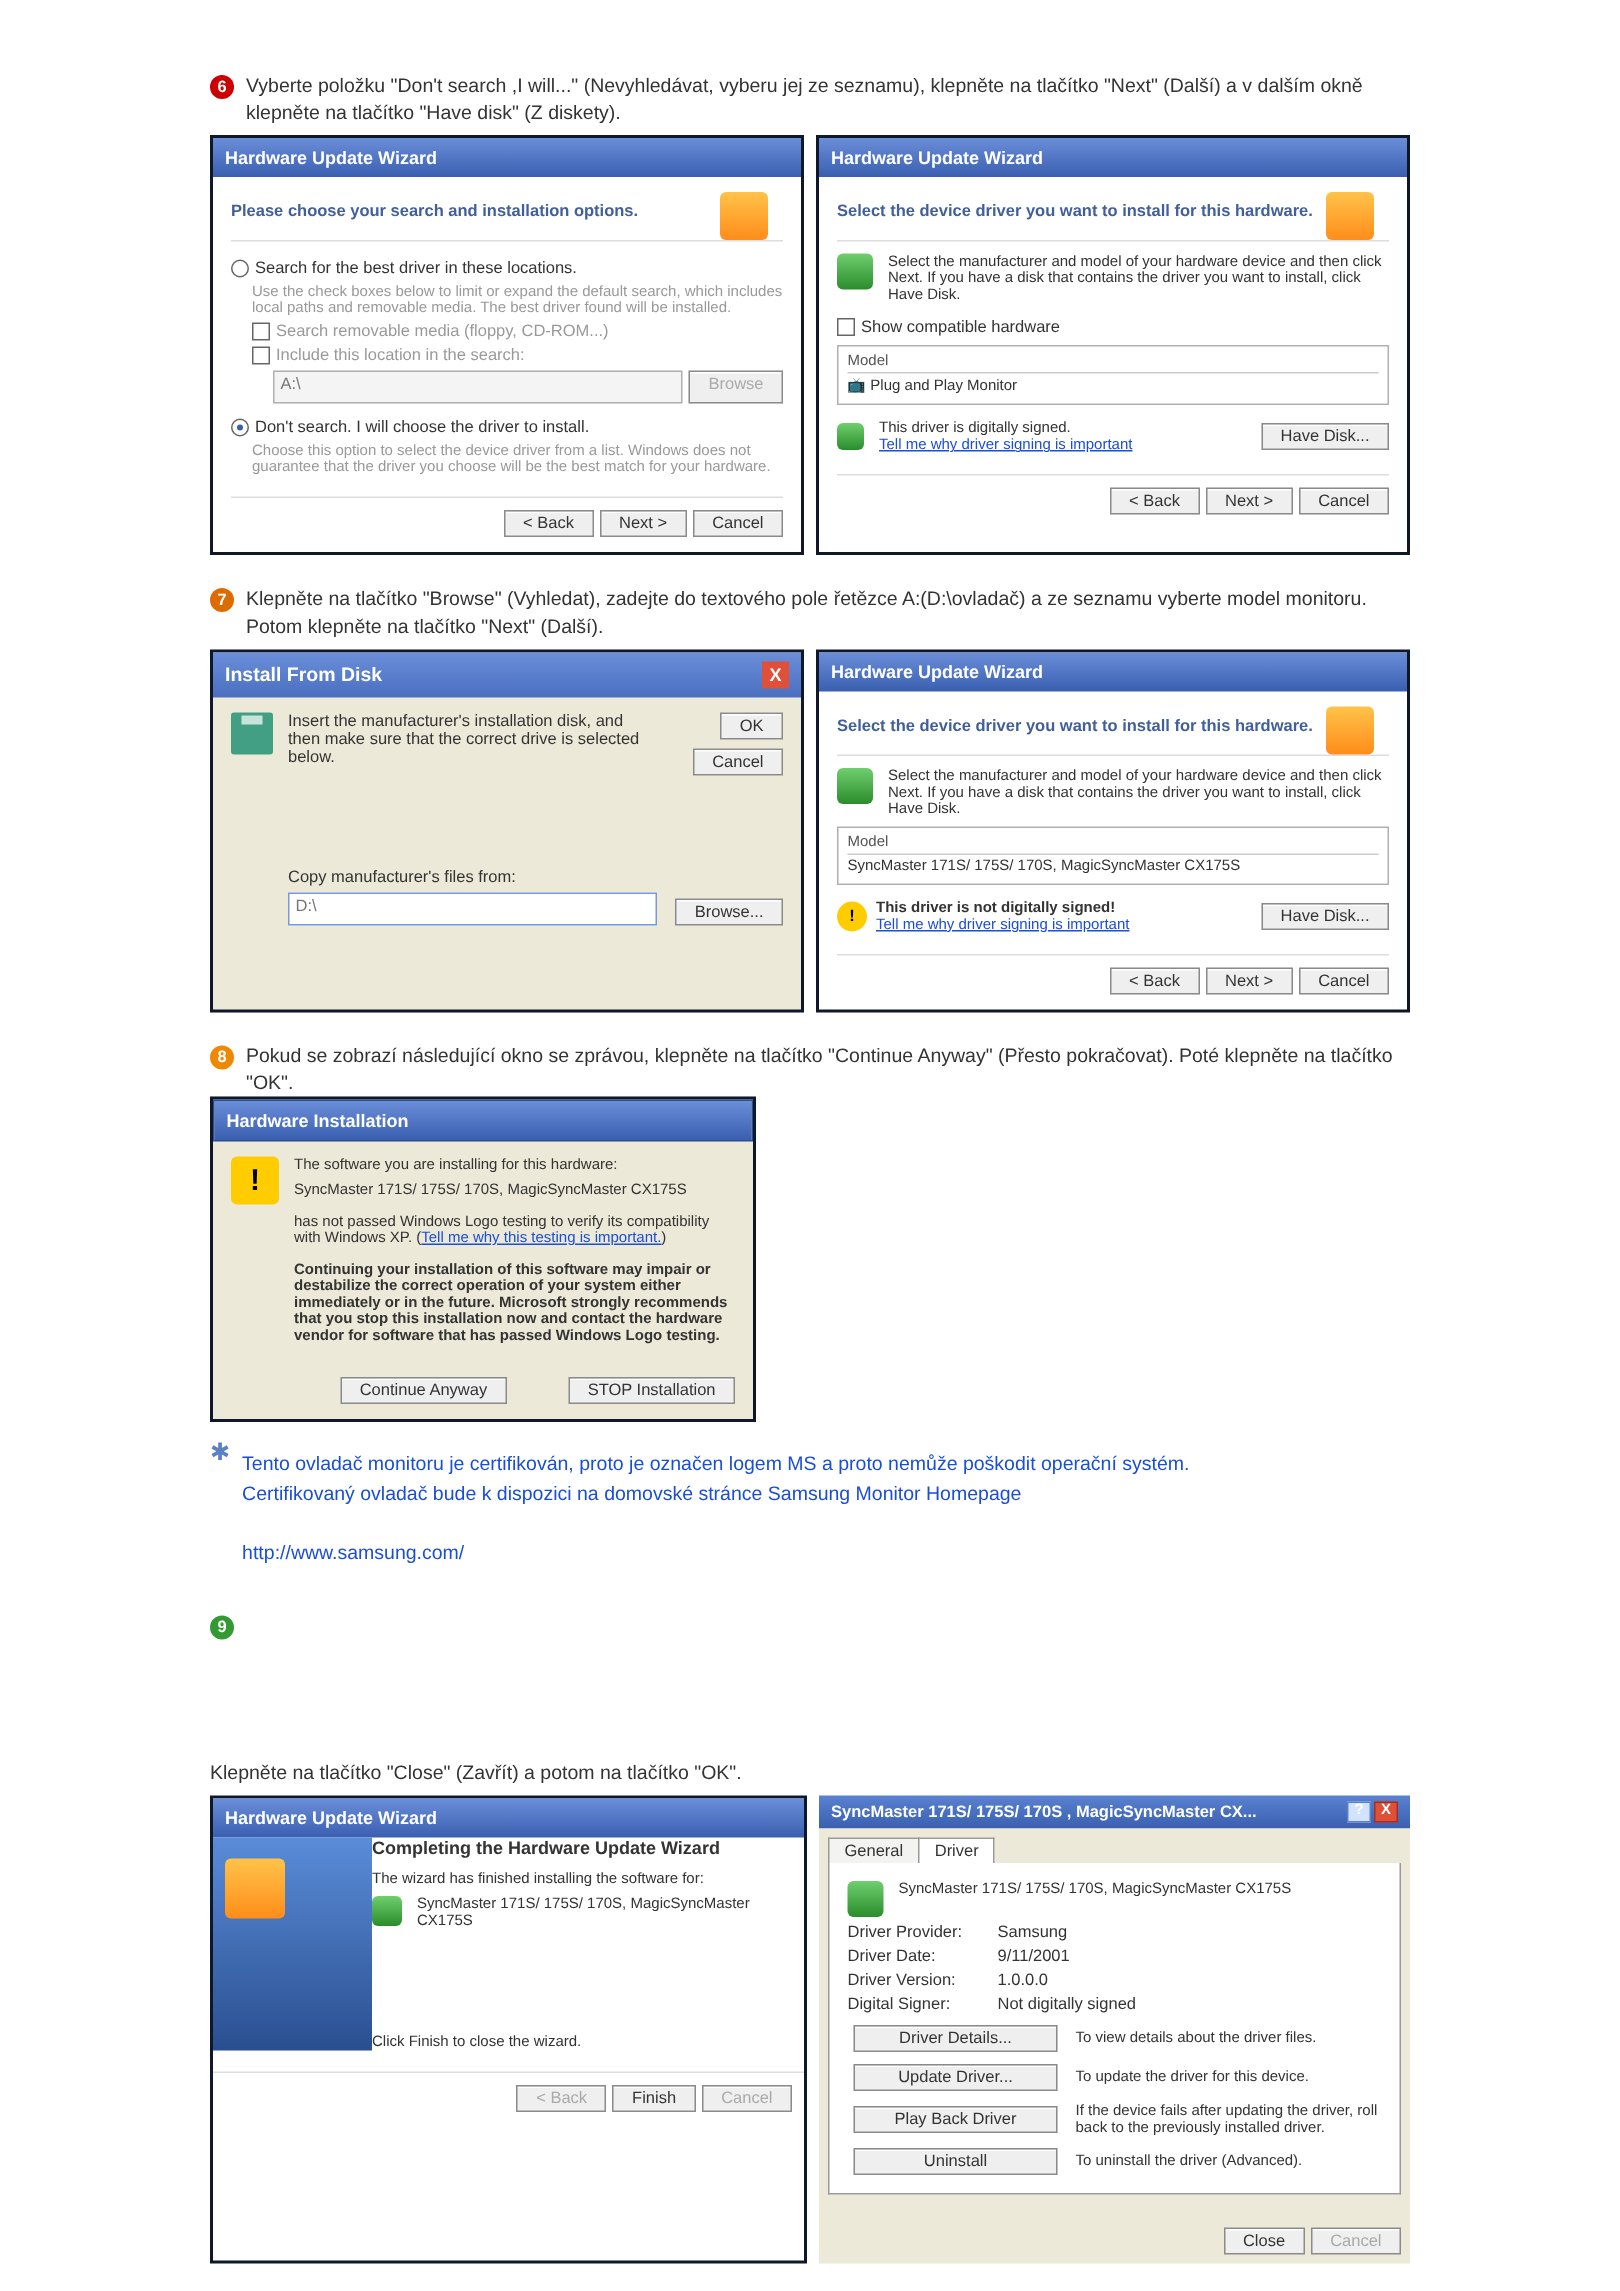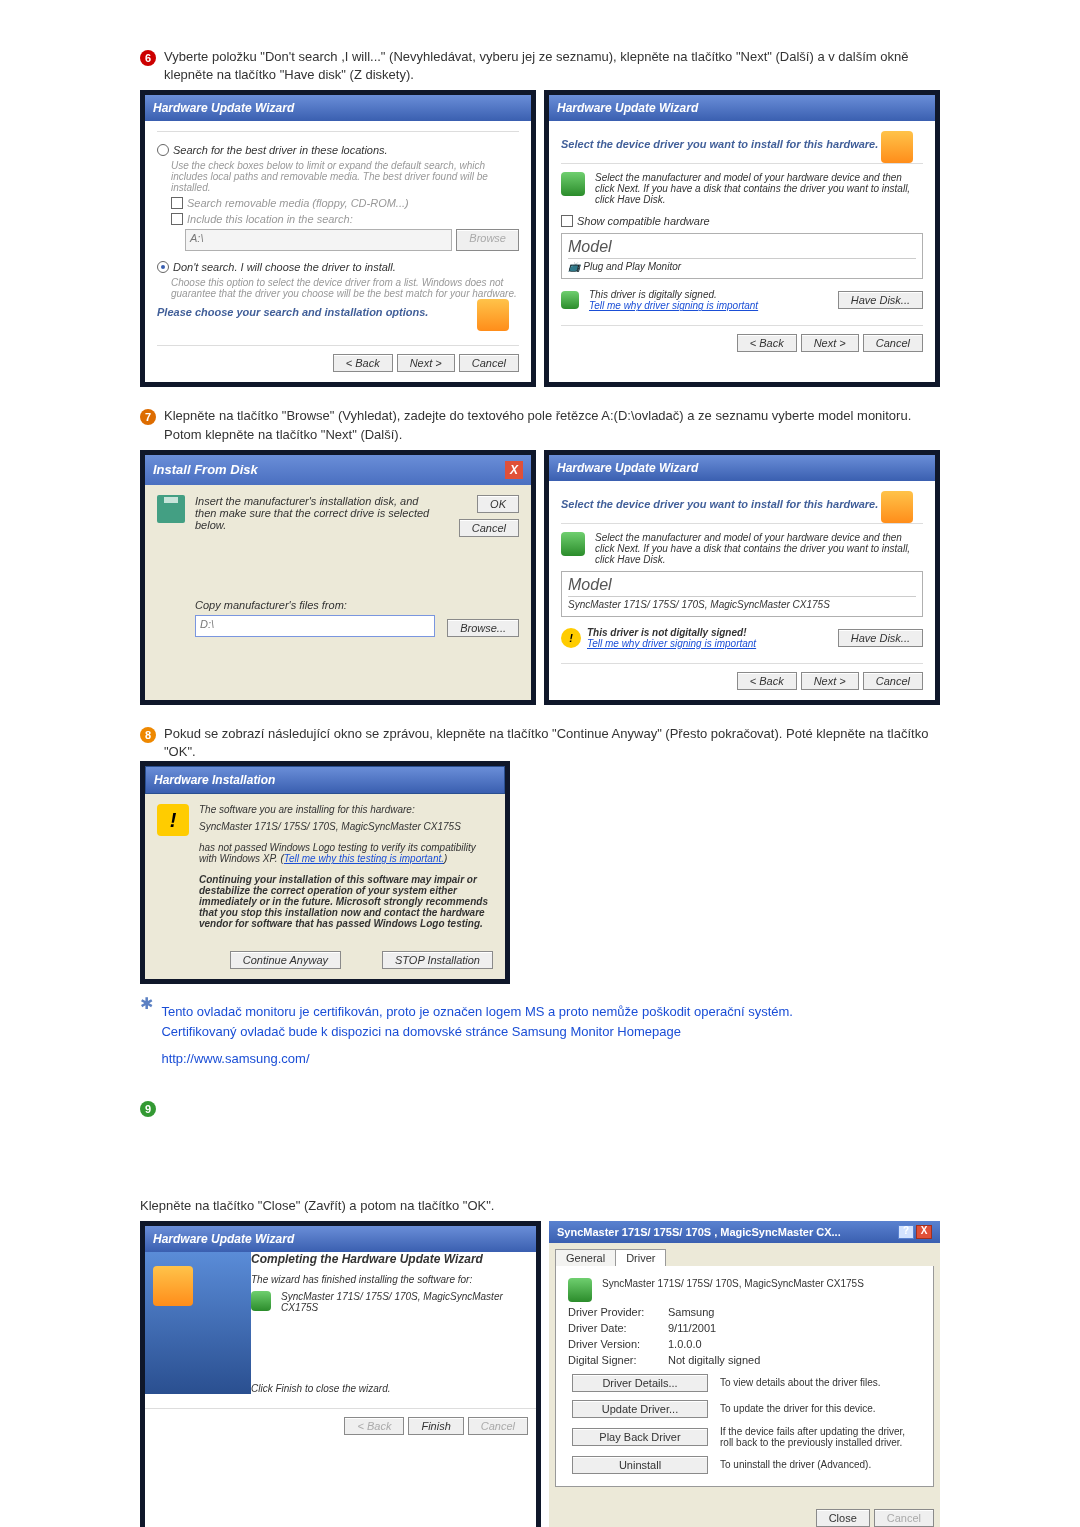--- a/index.html
+++ b/index.html
@@ -5,39 +5,39 @@
 body { margin:0; font-family:Arial,sans-serif; background:#fff; width:1080px; }
 .page { padding:40px 140px; font-size:13px; color:#333; }
 .bullet { display:flex; align-items:flex-start; margin-top:8px; }
 .num { width:16px; height:16px; border-radius:50%; color:#fff; font-size:11px; font-weight:bold; display:flex; align-items:center; justify-content:center; margin-right:8px; flex-shrink:0; margin-top:2px; }
 .num.red{background:#cc0000;}
 .num.orange{background:#ee8800;}
 .num.s1{background:#dd6c00;}
 .num.green{background:#339933;}
 .instr { color:#333; line-height:1.4; }
 .double { display:flex; gap:8px; margin:6px 0 20px 0; }
-.wiz { border:5px solid #0f172a; background:#fff; font-family:Tahoma,Arial,sans-serif;font-style:italic; }
+.wiz { border:2px solid #0f172a; background:#fff; font-family:Tahoma,Arial,sans-serif; }
 .wiz-head { background:linear-gradient(#6a8ed8,#3a5fb0); color:#fff; font-weight:bold; padding:6px 8px; font-size:12px; }
 .wiz-body { padding:10px 12px; font-size:11px; color:#333; }
 .optline { margin:4px 0; color:#333; display:flex; align-items:center; }
 .radio { width:10px; height:10px; border:1px solid #666; border-radius:50%; margin-right:4px; display:inline-block; }
 .radio.sel:after{content:"";display:block;width:4px;height:4px;background:#3a5fb0;border-radius:50%;margin:3px;}
 .check { width:10px;height:10px;border:1px solid #666;margin-right:4px;display:inline-block;}
 .gray { color:#999; }
 .inputbox { border:1px solid #b0b0b0; background:#f4f4f4; color:#777; padding:2px 4px; height:16px; font-size:11px; }
 .btn { border:1px solid #8a8a8a; background:#efefef; padding:2px 12px; font-size:11px; margin-left:4px; cursor:default; box-shadow:0 1px 0 #fff inset; }
 .btn.disabled { color:#aaa; }
 .btnrow { display:flex; justify-content:flex-end; margin-top:14px; padding-top:8px; border-top:1px solid #ddd;}
 .title-strong { font-weight:bold; color:#415f99; margin-bottom:6px; }
 .icon { width:32px; height:32px; background:linear-gradient(#ffc34a,#ff8d1a); border-radius:4px; display:inline-block; margin-right:10px; flex-shrink:0; }
 .icon.green{background:linear-gradient(#6fcf6f,#2b8c2b);}
 .icon.warn{background:#ffcc00; position:relative;}
 .icon.warn:before{content:"!";position:absolute;left:0;right:0;top:5px;text-align:center;font-weight:bold;font-size:20px;color:#000;}
 .modbox { border:1px solid #b0b0b0; padding:4px 6px; margin-top:6px; }
-.modhead { font-size:16px; color:#555; border-bottom:1px solid #ccc; padding-bottom:2px; }
+.modhead { font-size:10px; color:#555; border-bottom:1px solid #ccc; padding-bottom:2px; }
 .moditem { font-size:10px; padding:2px 0; }
 .link { color:#1a4ed6; cursor:pointer; text-decoration:underline;}
 .certnote { color:#1a4ed6; margin-top:8px; margin-left:24px; line-height:1.5;}
 .installdisk-head { background:linear-gradient(#6a8ed8,#4a6fc0); color:#fff; font-weight:bold; padding:6px 8px; font-size:13px; display:flex; justify-content:space-between; align-items:center;}
 .closebox { width:18px; height:18px; background:#e05038; color:#fff; text-align:center; font-weight:bold; line-height:18px; font-size:12px; }
 .floppy { width:28px;height:28px;background:#439f83;border-radius:2px;margin-right:10px;flex-shrink:0;position:relative;}
 .floppy:before{content:"";position:absolute;top:2px;left:7px;width:14px;height:6px;background:#c7e4da;}
 .hardhead { background:linear-gradient(#6a8ed8,#3a5fb0); color:#fff; font-weight:bold; padding:6px 8px; font-size:12px; border:1px solid #2a4f90;}
 .sig-icon{width:20px;height:20px;border-radius:50%;background:#ffcc00;color:#000;font-weight:bold;text-align:center;line-height:20px;margin-right:6px;flex-shrink:0;}
 .asterisk{color:#5b80c3;font-size:16px;margin-right:8px;}
@@ -63,20 +63,24 @@
 
 <div class="bullet">
       <div class="num red">6</div>
   <div class="instr">Vyberte položku "Don't search ,I will..." (Nevyhledávat, vyberu jej ze seznamu), klepněte na tlačítko "Next" (Další) a v dalším okně klepněte na tlačítko "Have disk" (Z diskety).</div>
     </div>
 
 <div class="double" style="margin-left:0;">
  <div class="wiz" style="flex:1;">
   <div class="wiz-head">Hardware Update Wizard</div>
   <div class="wiz-body">
+    <div style="display:flex;align-items:center;">
+            <div class="title-strong" style="flex:1;">Please choose your search and installation options.</div>
+            <div class="icon"></div>
+          </div>
     <div style="border-top:1px solid #ddd;padding-top:8px;">
       <div class="optline">
               <span class="radio"></span>
               <span>Search for the best driver in these locations.</span>
             </div>
       <div class="gray" style="margin-left:14px;font-size:10px;">Use the check boxes below to limit or expand the default search, which includes local paths and removable media. The best driver found will be installed.</div>
       <div class="optline gray" style="margin-left:14px;">
               <span class="check"></span>
               <span>Search removable media (floppy, CD-ROM...)</span>
             </div>
@@ -87,24 +91,20 @@
       <div style="margin-left:28px;display:flex;">
               <div class="inputbox" style="flex:1;">A:\</div>
               <div class="btn disabled">Browse</div>
             </div>
       <div class="optline" style="margin-top:10px;">
               <span class="radio sel"></span>
               <span>Don't search. I will choose the driver to install.</span>
             </div>
       <div class="gray" style="margin-left:14px;font-size:10px;">Choose this option to select the device driver from a list. Windows does not guarantee that the driver you choose will be the best match for your hardware.</div>
     </div>
-    <div style="display:flex;align-items:center;">
-            <div class="title-strong" style="flex:1;">Please choose your search and installation options.</div>
-            <div class="icon"></div>
-          </div>
     <div class="btnrow">
       <div class="btn">&lt; Back</div>
       <div class="btn">Next &gt;</div>
       <div class="btn">Cancel</div>
     </div>
   </div>
  </div>
 
  <div class="wiz" style="flex:1;">
   <div class="wiz-head">Hardware Update Wizard</div>
@@ -220,21 +220,21 @@
       </div>
     </div>
   </div>
 </div>
 
 <div style="display:flex;">
       <span class="asterisk">✱</span>
   <div class="certnote" style="margin-left:0;">
     <div>Tento ovladač monitoru je certifikován, proto je označen logem MS a proto nemůže poškodit operační systém.</div>
     <div>Certifikovaný ovladač bude k dispozici na domovské stránce Samsung Monitor Homepage</div>
-    <div style="margin-top:8px;"><span>http://www.samsung.com/</span></div>
+    <div style="margin-top:20px;"><span>http://www.samsung.com/</span></div>
   </div>
 </div>
 
 <div class="bullet" style="margin-top:30px;">
       <div class="num green">9</div>
     </div>
 
 <div style="height:80px;"></div>
 
 <div class="instr">Klepněte na tlačítko "Close" (Zavřít) a potom na tlačítko "OK".</div>

